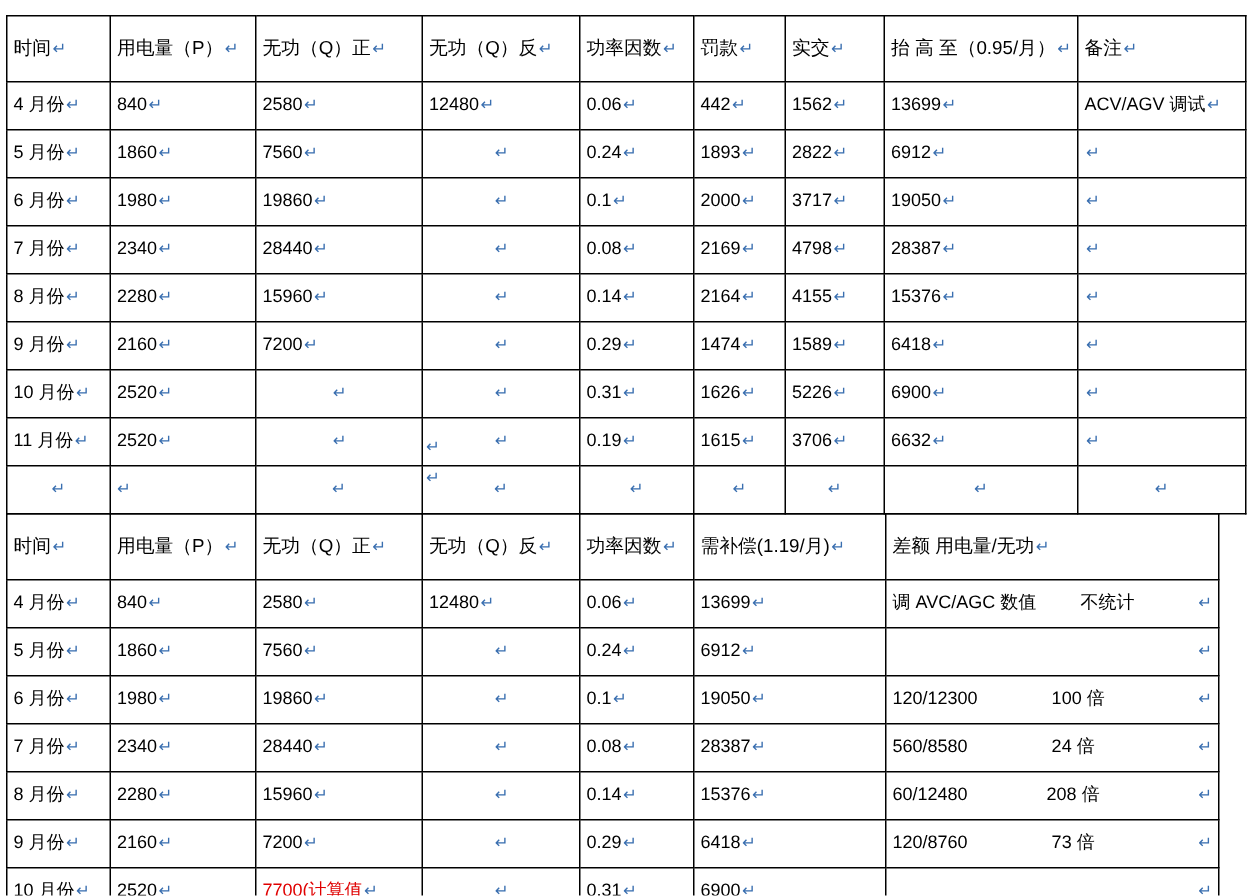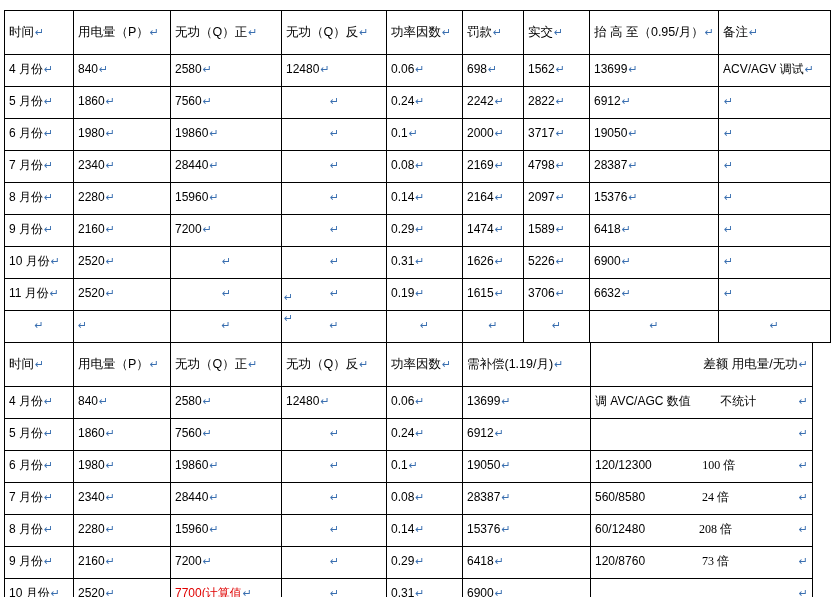--- a/index.html
+++ b/index.html
@@ -75,23 +75,23 @@
     position: absolute;
     left: 4px;
     top: 342px;
   }
   .two-col {
     display: flex;
     justify-content: space-between;
     align-items: baseline;
   }
   .two-col .left { padding-right: 8px; }
-  .two-col .right { padding-right: 20px; font-family: Liberation Serif, serif; }
+  .two-col .right { padding-right: 20px; }
   .center { text-align: center; }
-  .hdr-center { text-align: right; }
+  .hdr-center { text-align: left; }
 </style>
 </head>
 <body>
 
 <div class="doc">
 
   <table class="grid" id="table1">
     <colgroup>
       <col style="width:69px">
       <col style="width:97px">
@@ -115,33 +115,33 @@
         <td><span>抬 高 至（0.95/月）</span><span class="pm">↵</span></td>
         <td><span>备注</span><span class="pm">↵</span></td>
       </tr>
 
       <tr class="row">
         <td><span>4 月份</span><span class="pm">↵</span></td>
         <td><span>840</span><span class="pm">↵</span></td>
         <td><span>2580</span><span class="pm">↵</span></td>
         <td><span>12480</span><span class="pm">↵</span></td>
         <td><span>0.06</span><span class="pm">↵</span></td>
-        <td><span>698</span><span class="pm">↵</span></td>
+        <td><span>442</span><span class="pm">↵</span></td>
         <td><span>1562</span><span class="pm">↵</span></td>
         <td><span>13699</span><span class="pm">↵</span></td>
         <td><span>ACV/AGV 调试</span><span class="pm">↵</span></td>
       </tr>
 
       <tr class="row">
         <td><span>5 月份</span><span class="pm">↵</span></td>
         <td><span>1860</span><span class="pm">↵</span></td>
         <td><span>7560</span><span class="pm">↵</span></td>
         <td class="center"><span></span><span class="pm">↵</span></td>
         <td><span>0.24</span><span class="pm">↵</span></td>
-        <td><span>2242</span><span class="pm">↵</span></td>
+        <td><span>1893</span><span class="pm">↵</span></td>
         <td><span>2822</span><span class="pm">↵</span></td>
         <td><span>6912</span><span class="pm">↵</span></td>
         <td><span></span><span class="pm">↵</span></td>
       </tr>
 
       <tr class="row">
         <td><span>6 月份</span><span class="pm">↵</span></td>
         <td><span>1980</span><span class="pm">↵</span></td>
         <td><span>19860</span><span class="pm">↵</span></td>
         <td class="center"><span></span><span class="pm">↵</span></td>
@@ -164,21 +164,21 @@
         <td><span></span><span class="pm">↵</span></td>
       </tr>
 
       <tr class="row">
         <td><span>8 月份</span><span class="pm">↵</span></td>
         <td><span>2280</span><span class="pm">↵</span></td>
         <td><span>15960</span><span class="pm">↵</span></td>
         <td class="center"><span></span><span class="pm">↵</span></td>
         <td><span>0.14</span><span class="pm">↵</span></td>
         <td><span>2164</span><span class="pm">↵</span></td>
-        <td><span>2097</span><span class="pm">↵</span></td>
+        <td><span>4155</span><span class="pm">↵</span></td>
         <td><span>15376</span><span class="pm">↵</span></td>
         <td><span></span><span class="pm">↵</span></td>
       </tr>
 
       <tr class="row">
         <td><span>9 月份</span><span class="pm">↵</span></td>
         <td><span>2160</span><span class="pm">↵</span></td>
         <td><span>7200</span><span class="pm">↵</span></td>
         <td class="center"><span></span><span class="pm">↵</span></td>
         <td><span>0.29</span><span class="pm">↵</span></td>

